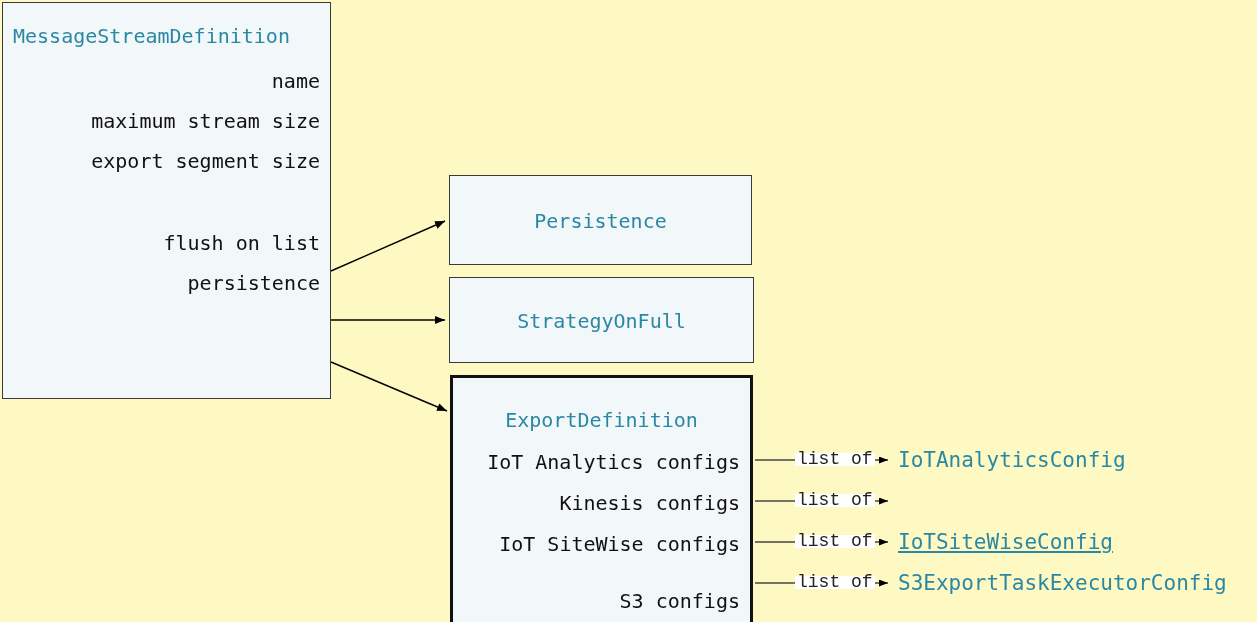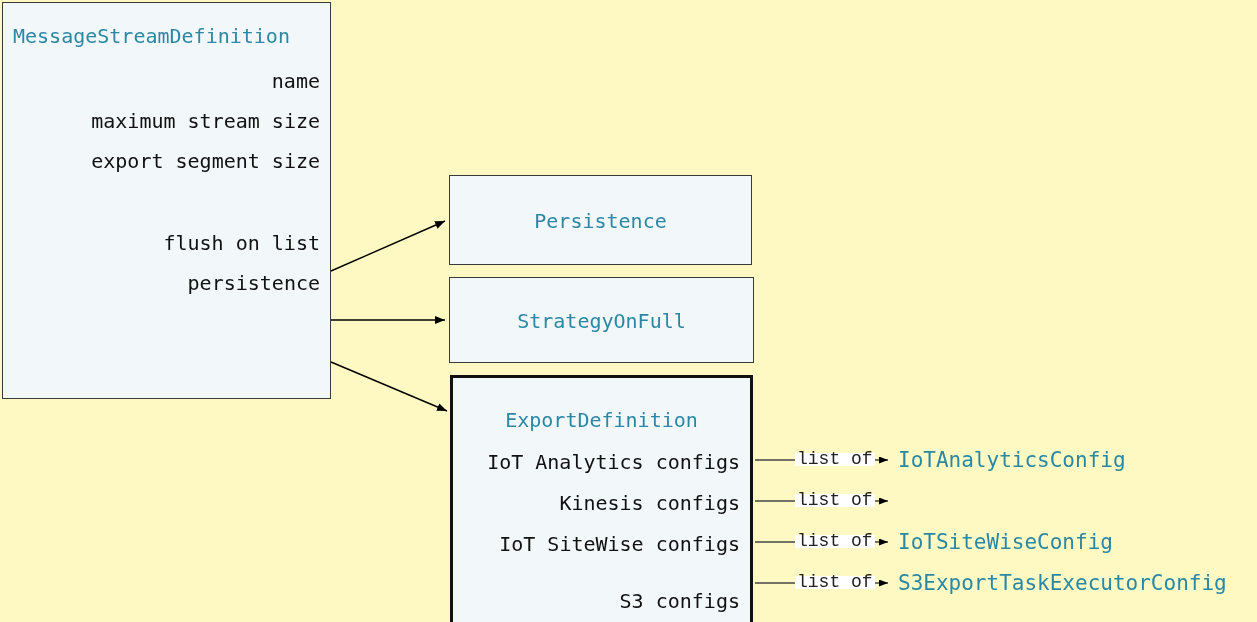--- a/index.html
+++ b/index.html
@@ -180,16 +180,16 @@
     <div class="row" style="top:156px;">IoT SiteWise configs</div>
     <div class="row" style="top:197px;margin-top:16px;">S3 configs</div>
   </div>
 
   <div class="edge-label" style="left:795px; top:453px;">list of</div>
   <div class="edge-label" style="left:795px; top:494px;">list of</div>
   <div class="edge-label" style="left:795px; top:535px;">list of</div>
   <div class="edge-label" style="left:795px; top:576px;">list of</div>
 
   <div class="leaf-label" style="top:450px;">IoTAnalyticsConfig</div>
-  <div class="leaf-label" style="top:532px;">IoTSiteWiseConfig</div>
+  <div class="leaf-label" style="top:532px;text-decoration:underline;">IoTSiteWiseConfig</div>
   <div class="leaf-label" style="top:573px;text-align:right;">S3ExportTaskExecutorConfig</div>
 
 </div>
 
 </body></html>

